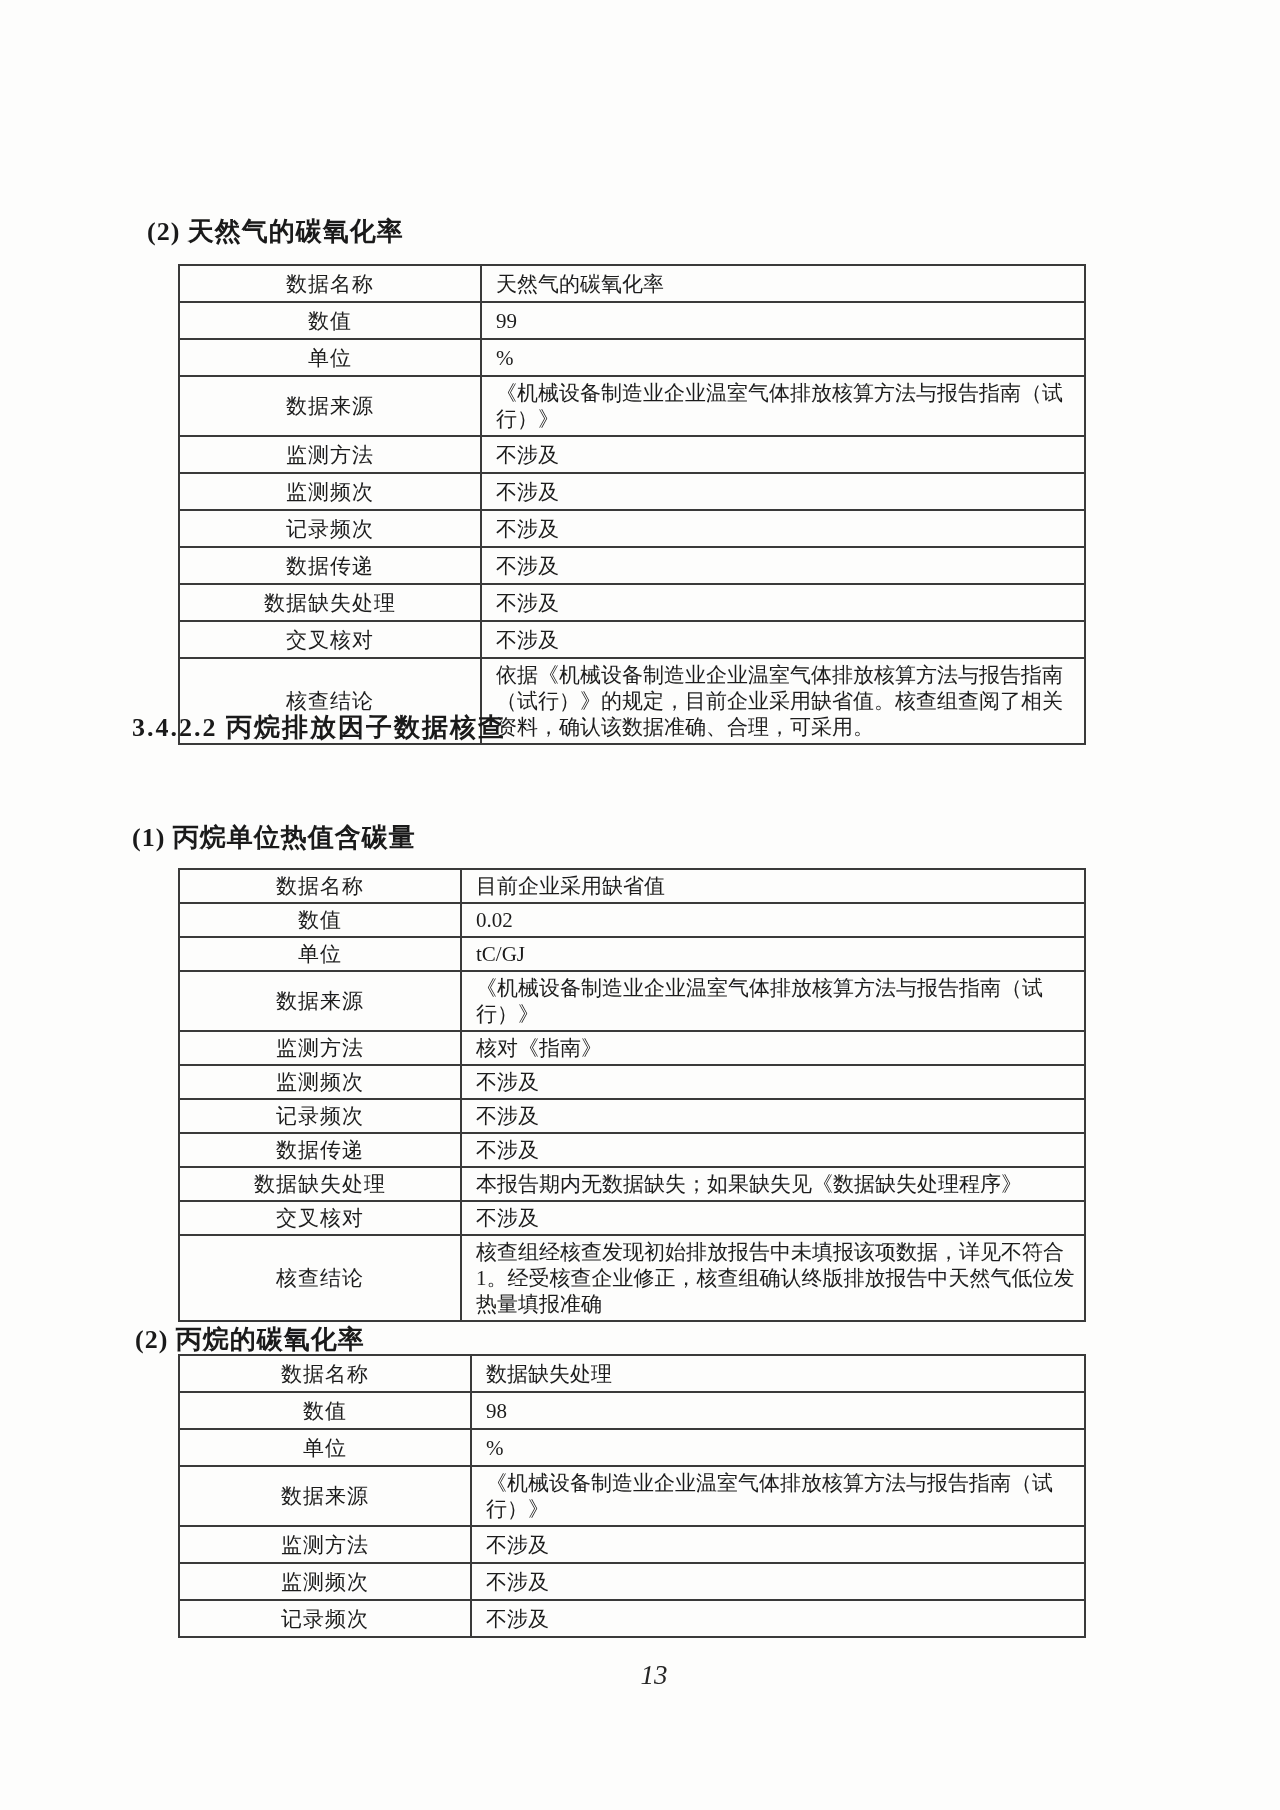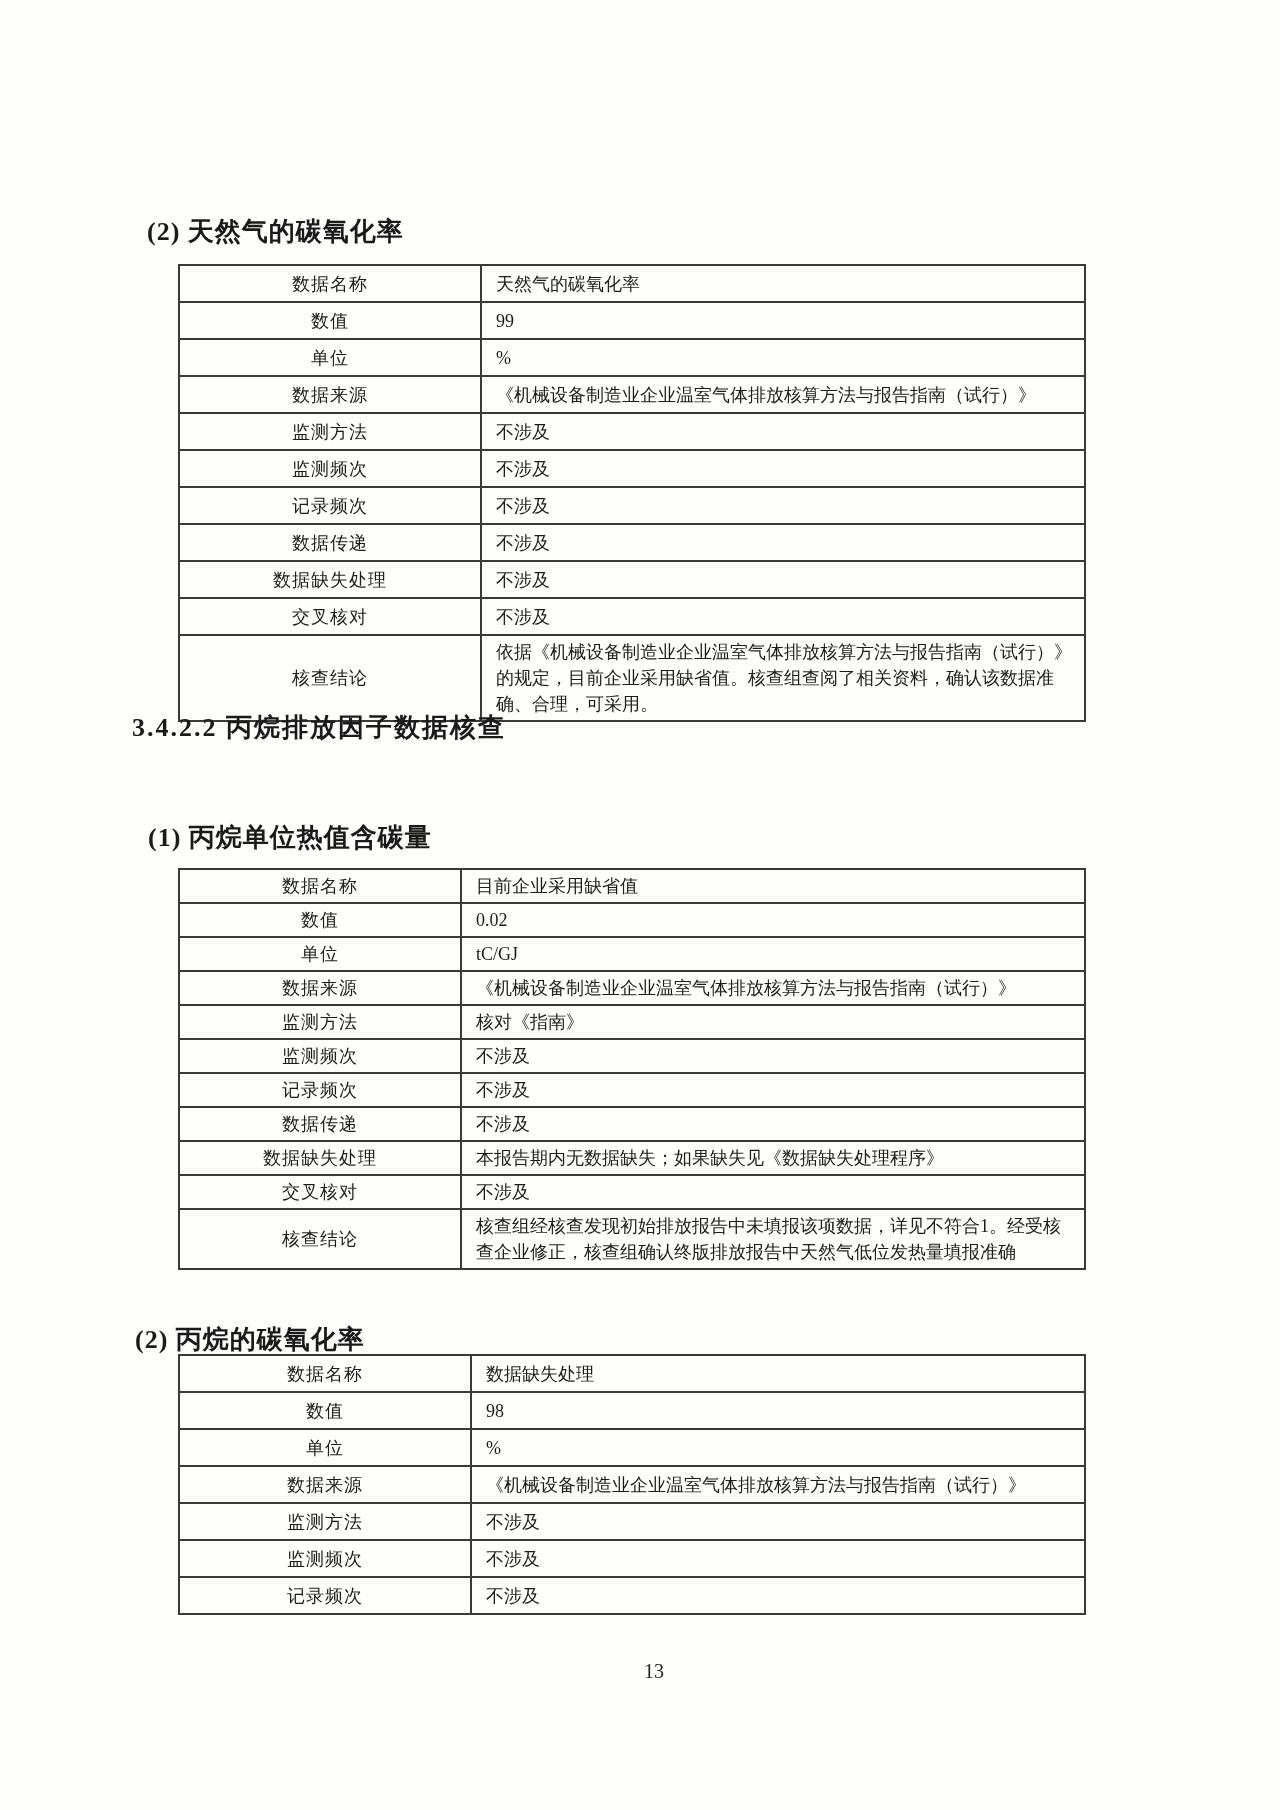--- a/index.html
+++ b/index.html
@@ -27,21 +27,21 @@
   .doc-table {
     position: absolute;
     border-collapse: collapse;
     table-layout: fixed;
     width: 908px;
     background: #fdfdfc;
   }
   .doc-table td {
     border: 2px solid #3a3a3a;
     box-sizing: border-box;
-    font-size: 18px;
+    font-size: 21px;
     line-height: 26px;
     padding: 3px 8px;
     vertical-align: middle;
     word-break: break-all;
   }
   .t-label {
     text-align: center;
     letter-spacing: 1px;
   }
   .t-value {
@@ -51,34 +51,35 @@
   }
   .tbl-1 td { height: 37px; }
   .tbl-2 td { height: 32px; }
   .tbl-3 td { height: 37px; }
   .tbl-1 col.c1 { width: 302px; }
   .tbl-2 col.c1 { width: 282px; }
   .tbl-3 col.c1 { width: 292px; }
   #heading-1 { left: 147px; top: 214px; }
   #table-1   { left: 178px; top: 264px; }
   #heading-sec { left: 132px; top: 710px; letter-spacing: 2px; }
-  #heading-2 { left: 148px; top: 820px; }
+  #heading-2 { left: 132px; top: 820px; }
   #table-2   { left: 178px; top: 868px; }
   #heading-3 { left: 135px; top: 1322px; }
   #table-3   { left: 178px; top: 1354px; }
   .page-number {
     position: absolute;
     left: 0;
     top: 1660px;
     width: 100%;
     text-align: center;
-    font-size: 20px;
+    font-size: 27px;
     padding-left: 28px;
     box-sizing: border-box;
     color: #262626;
+    font-style: italic;
   }
 </style>
 </head>
 <body>
 
 <div class="page">
 
   <div id="heading-1" class="heading">(2) 天然气的碳氧化率</div>
 
   <table id="table-1" class="doc-table tbl-1">

